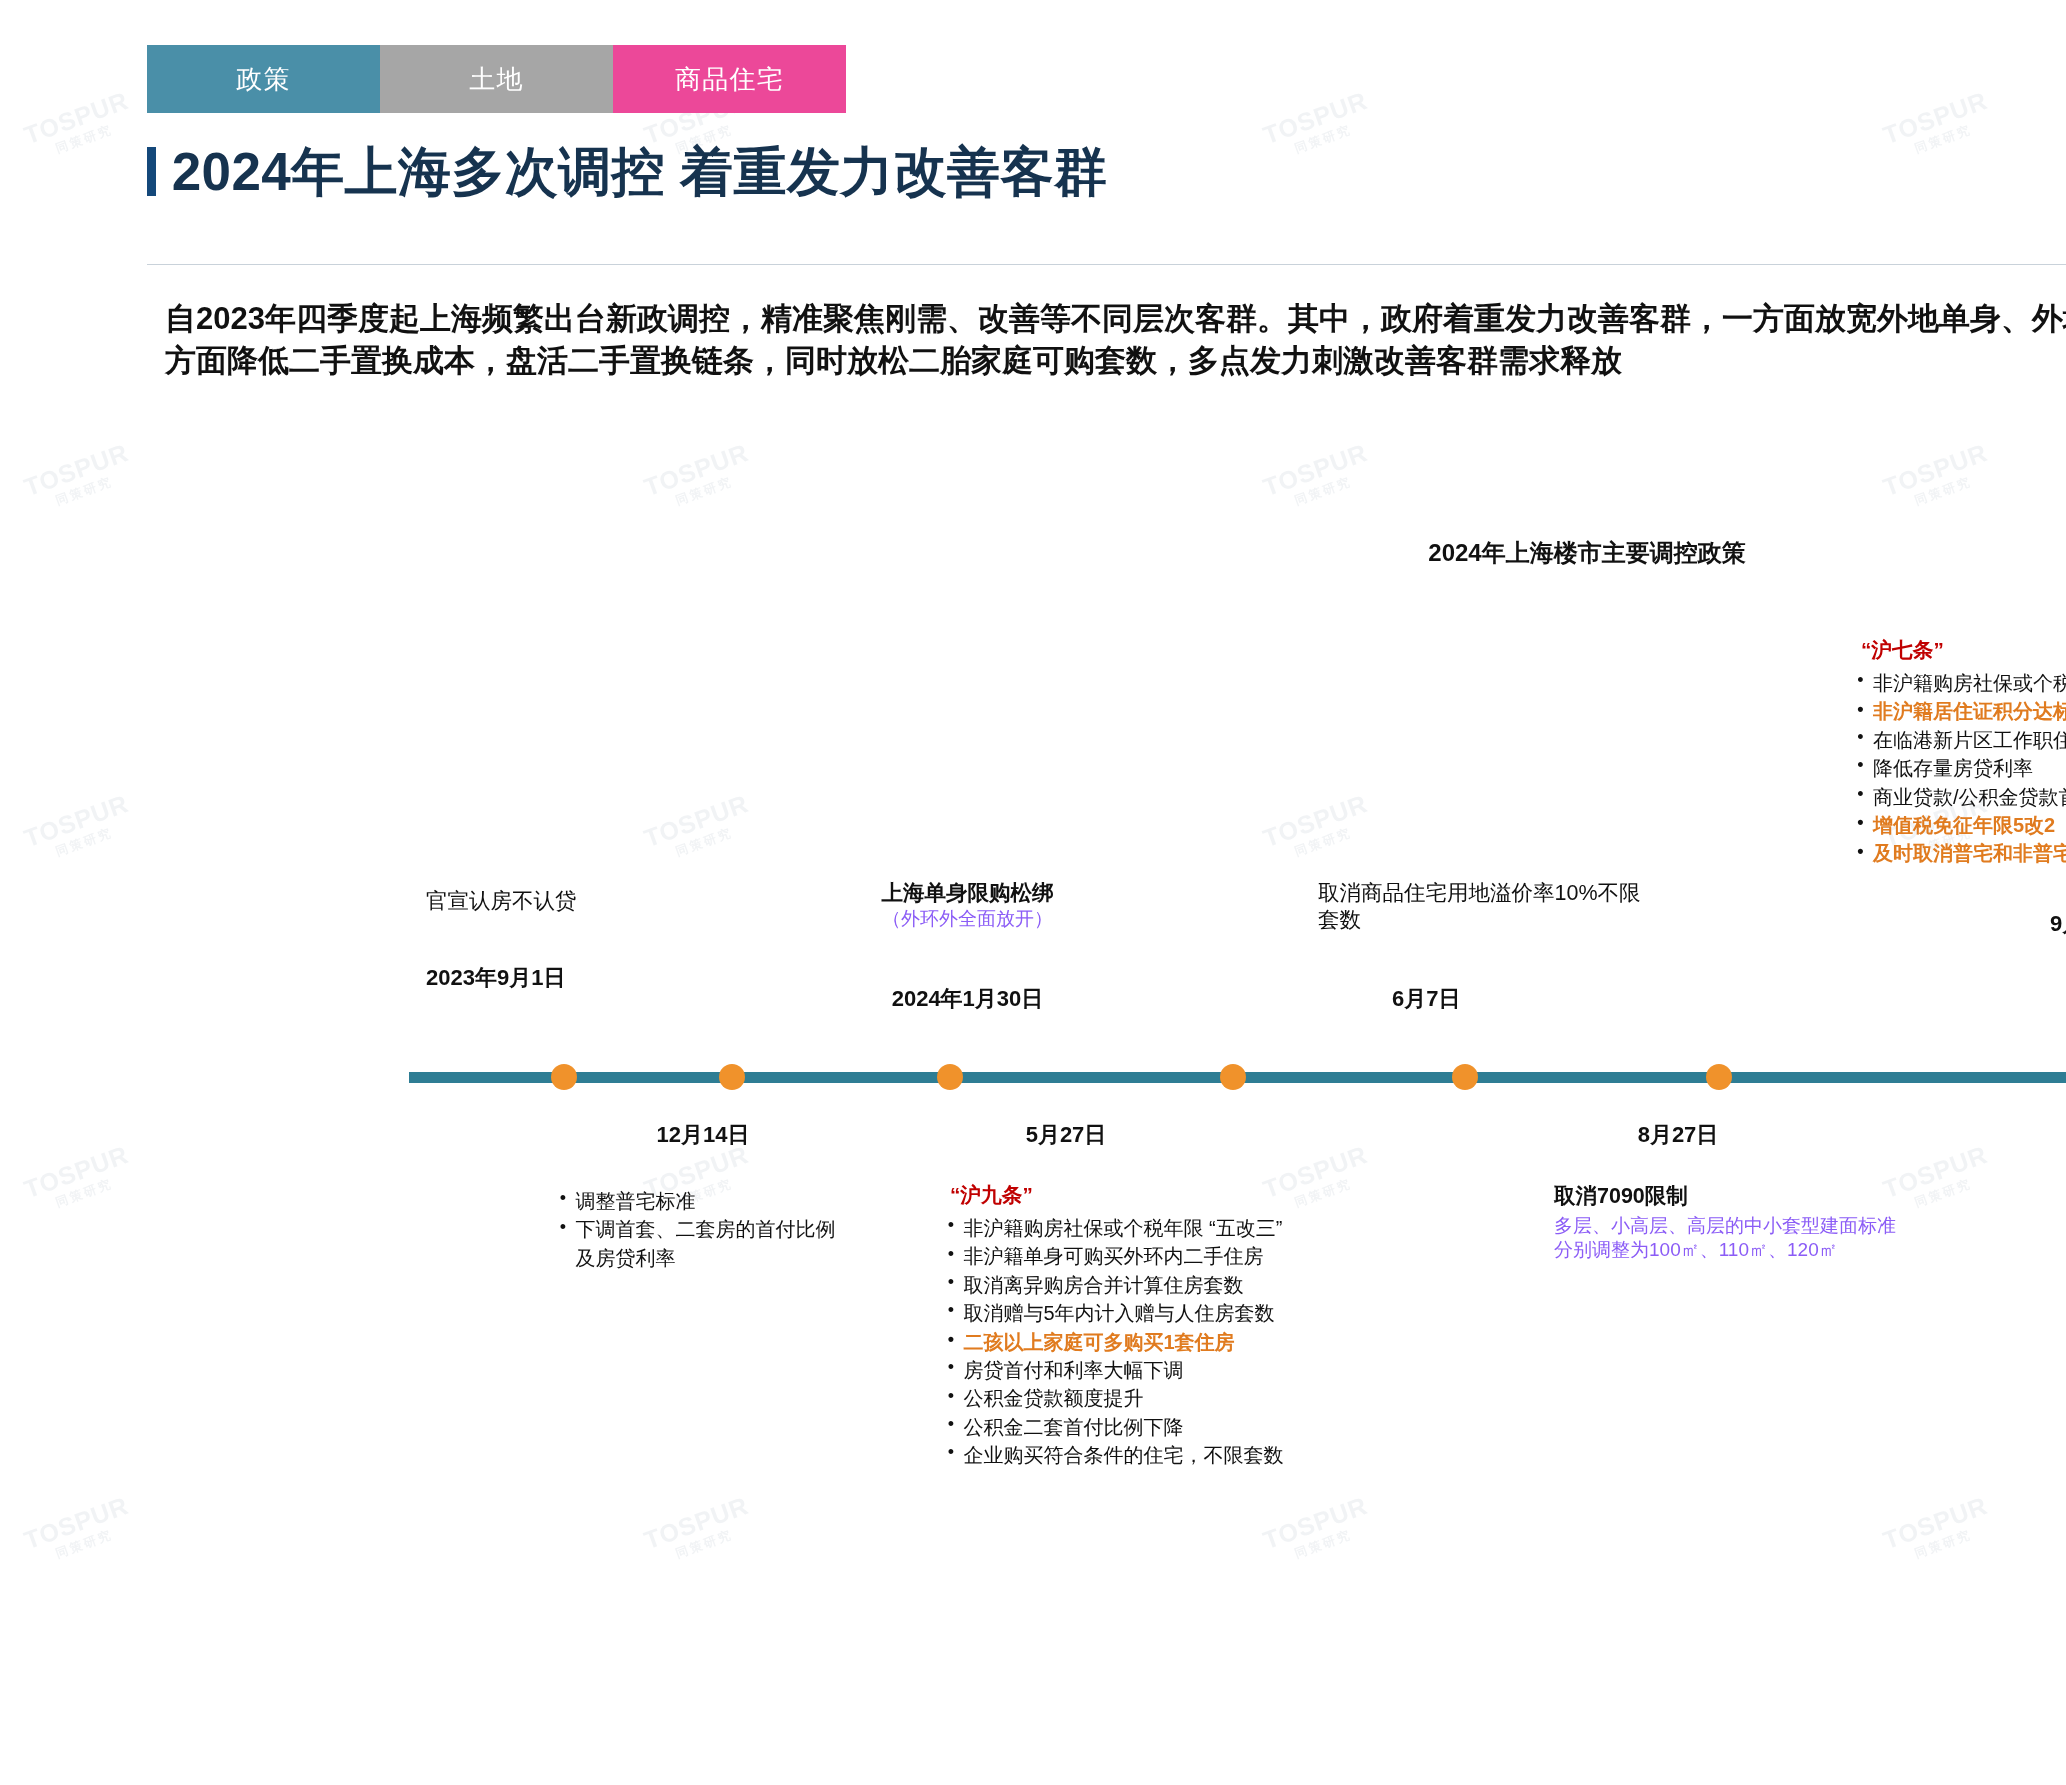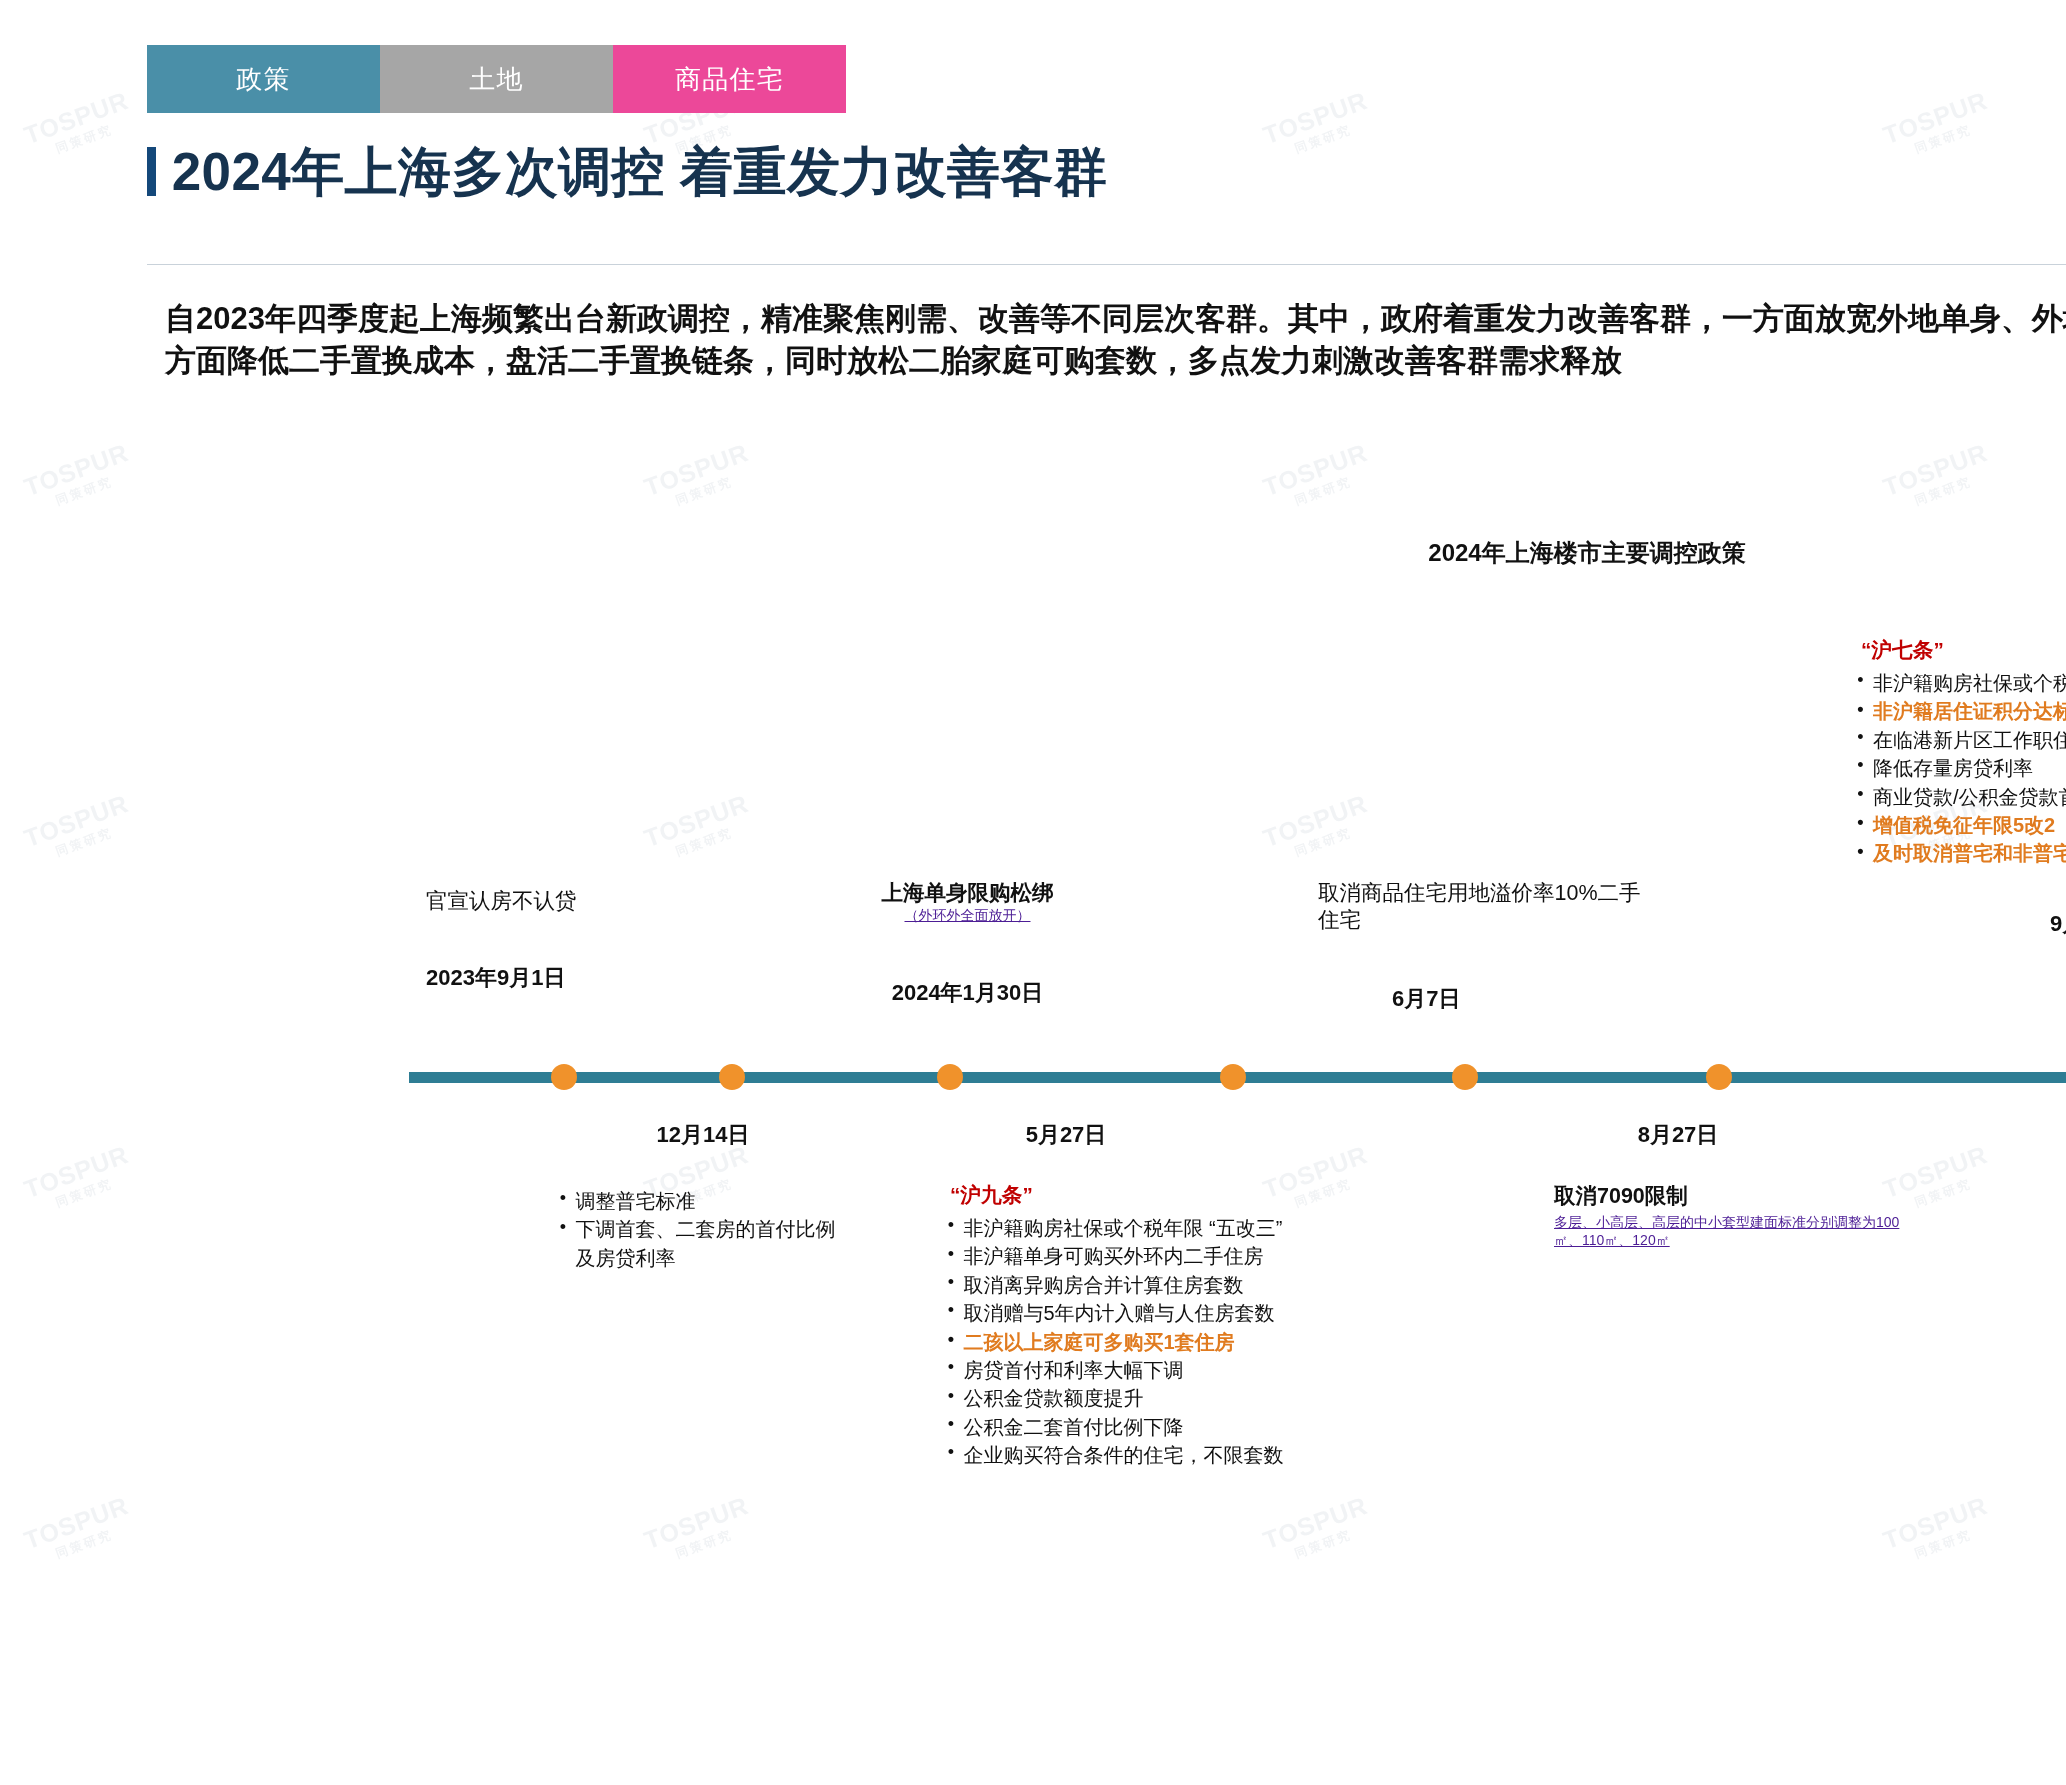--- a/index.html
+++ b/index.html
@@ -164,24 +164,23 @@
   }
   .ev .head {
     font-size: 21.5px;
     color: #111111;
     line-height: 1.26;
   }
   .ev .head.bold {
     font-weight: bold;
   }
   .ev .sub {
-    font-size: 14px;
-    color: #4c1d95;
+    font-size: 19px;
+    color: #8b5cf6;
     line-height: 1.25;
-    text-decoration: underline;
   }
   .ev .redlabel {
     font-size: 20.7px;
     font-weight: bold;
     color: #c00000;
     white-space: nowrap;
   }
   ul.bul {
     list-style: none;
     margin: 0;
@@ -359,21 +358,21 @@
       <li>取消赠与5年内计入赠与人住房套数</li>
       <li class="hl">二孩以上家庭可多购买1套住房</li>
       <li>房贷首付和利率大幅下调</li>
       <li>公积金贷款额度提升</li>
       <li>公积金二套首付比例下降</li>
       <li>企业购买符合条件的住宅，不限套数</li>
     </ul>
   </div>
 
   <div class="ev" style="left:1318px; top:880px; width:331px;">
-    <div class="head">取消商品住宅用地溢价率10%二手住宅</div>
+    <div class="head">取消商品住宅用地溢价率10%不限套数</div>
     <div class="date" style="margin-top:50px; margin-left:74px;">6月7日</div>
   </div>
 
   <div class="ev" style="left:1554px; top:1120px; width:351px;">
     <div class="date center" style="width:248px;">8月27日</div>
     <div class="head bold" style="margin-top:33px;">取消7090限制</div>
     <div class="sub" style="margin-top:4.1px;">多层、小高层、高层的中小套型建面标准分别调整为100㎡、110㎡、120㎡</div>
   </div>
 
   <div class="ev" style="left:1835px; top:636px; width:909px;">

